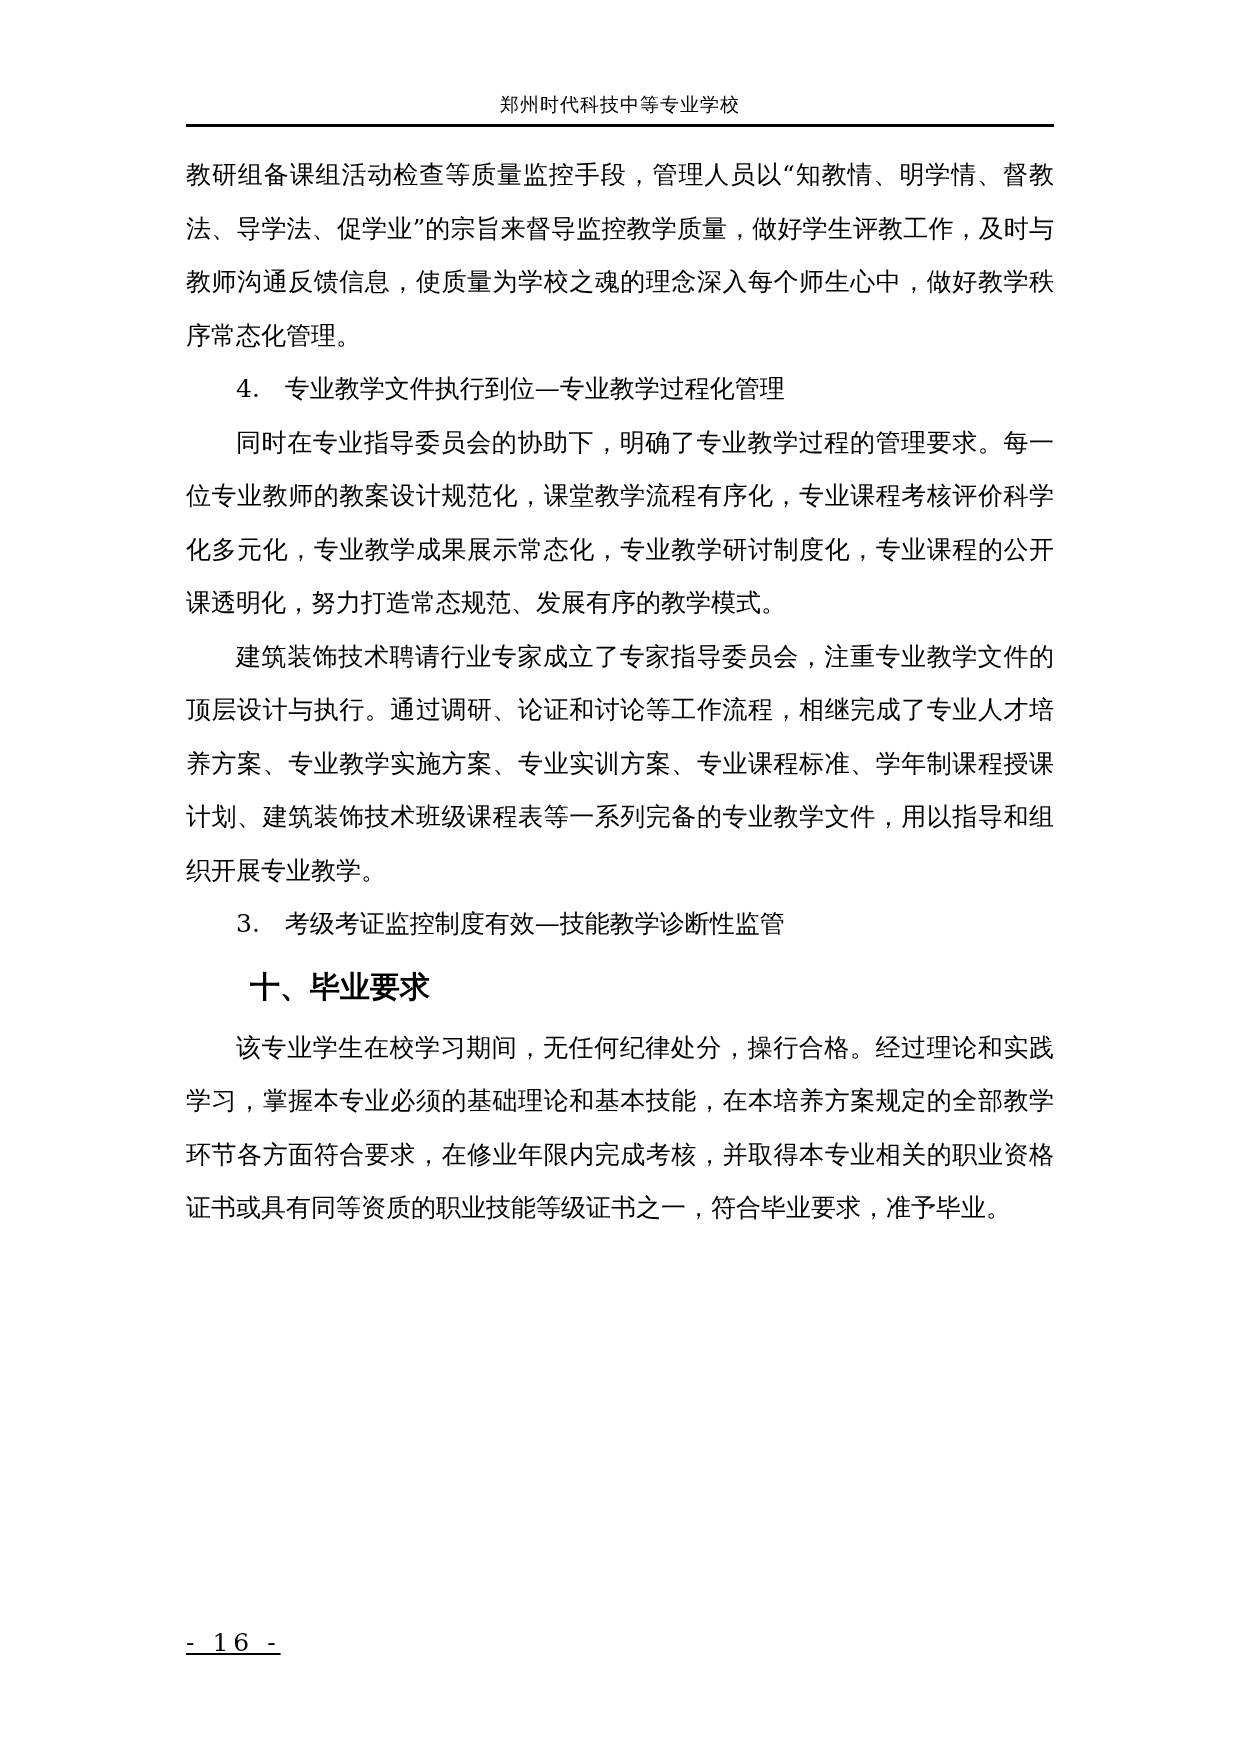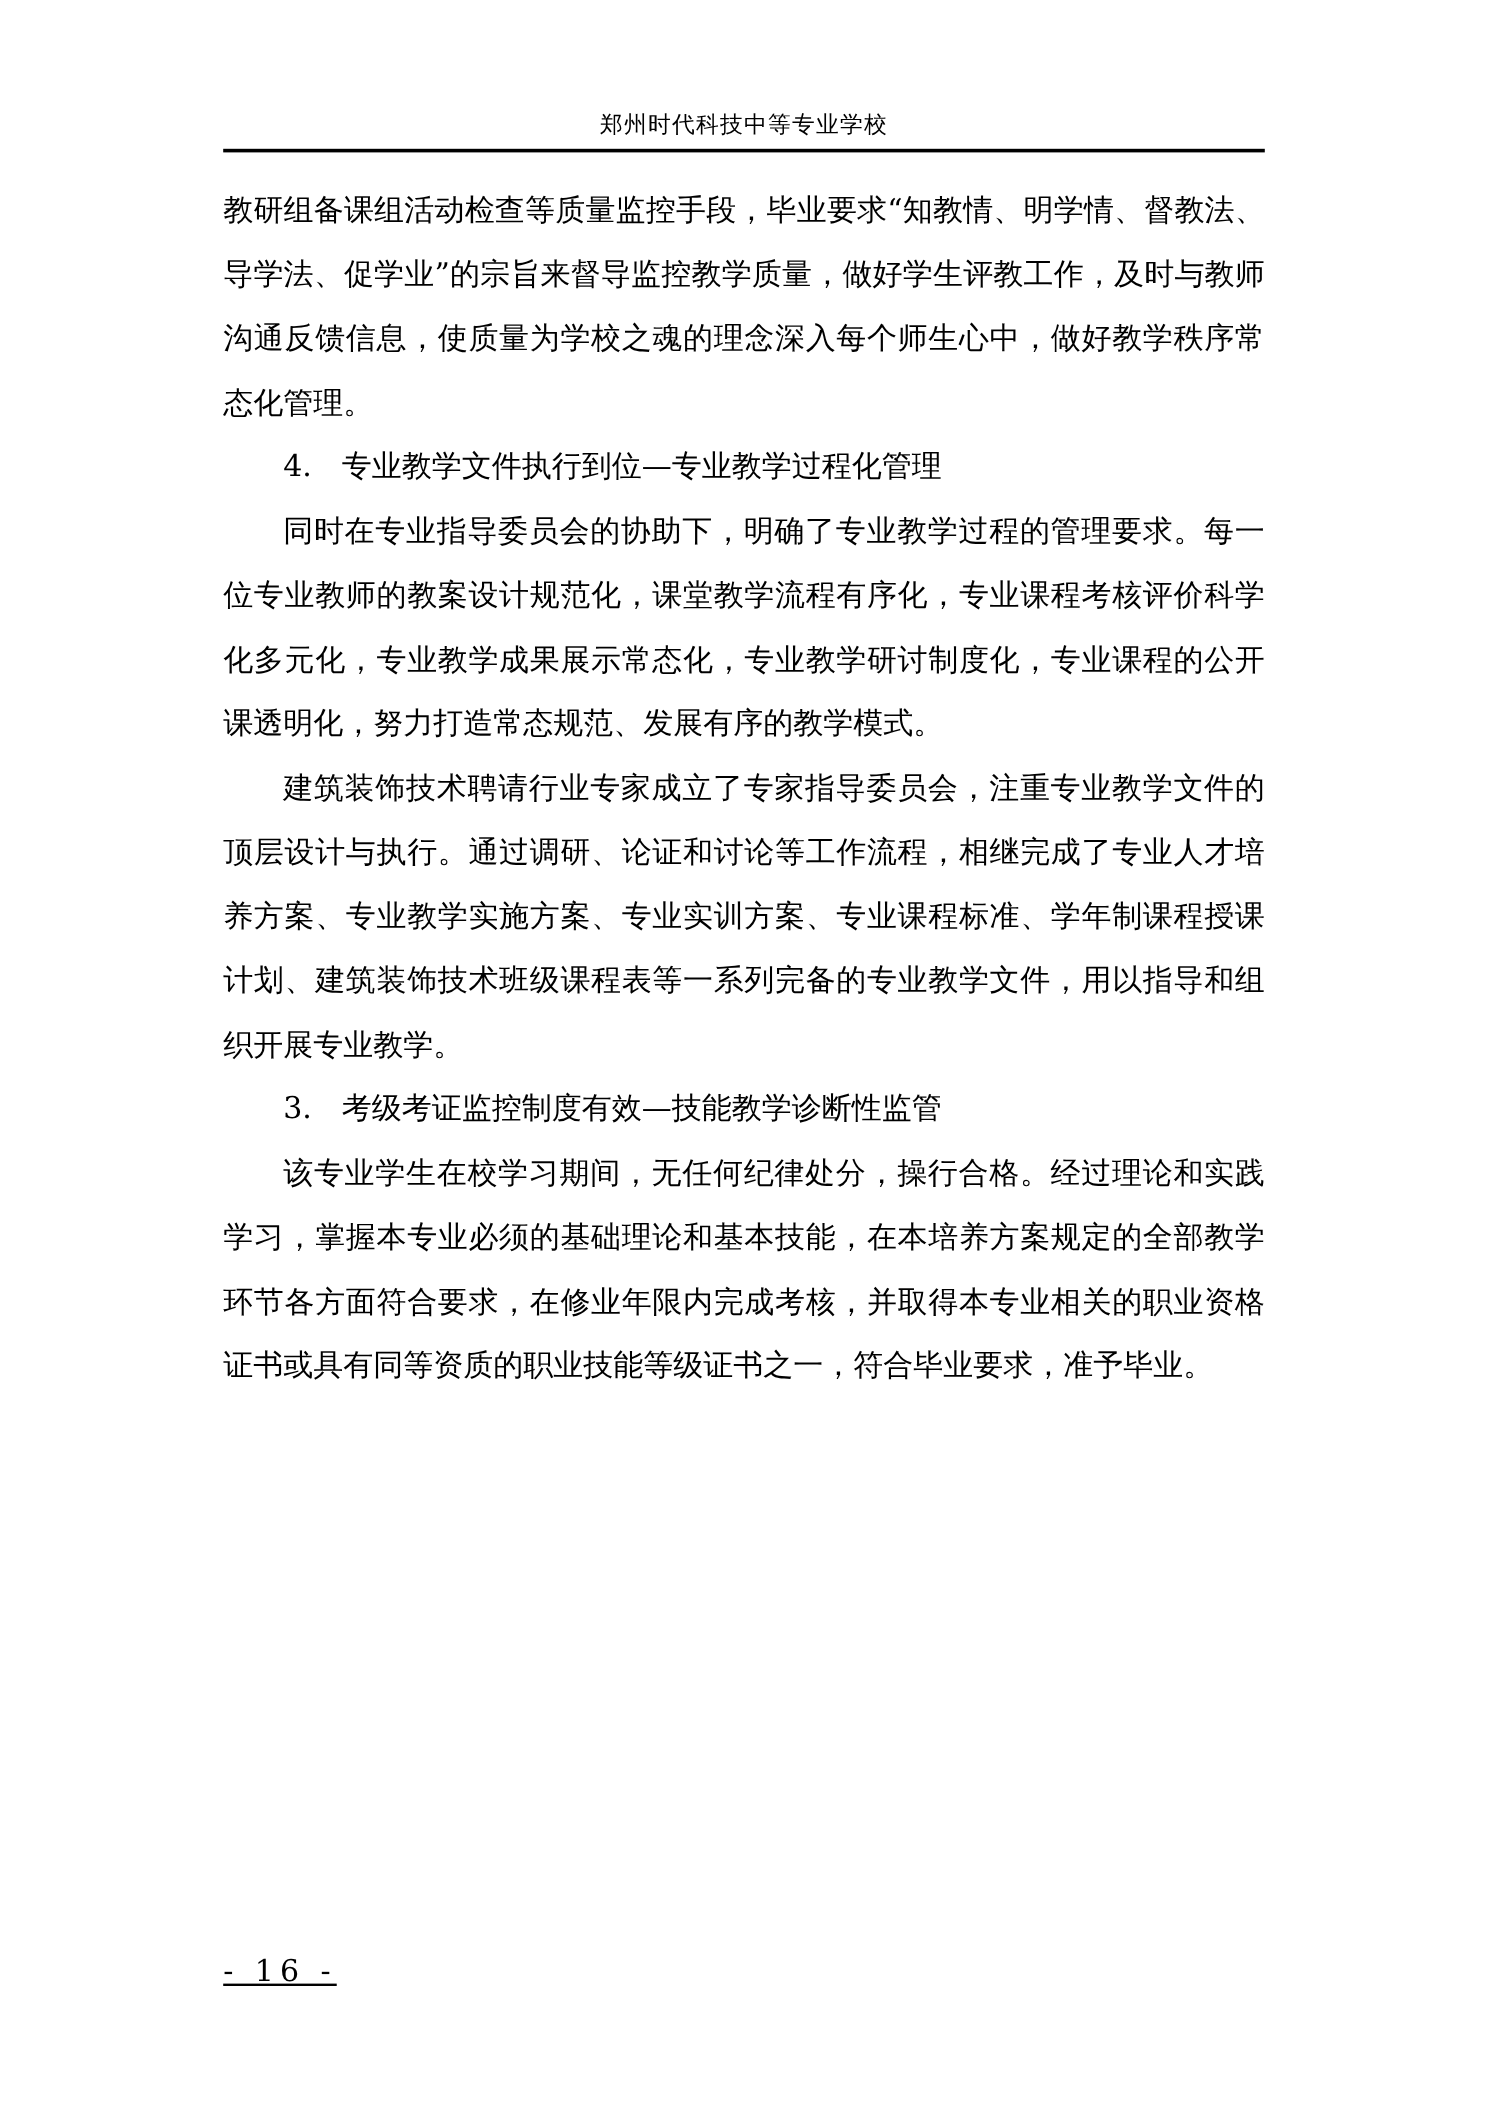--- a/index.html
+++ b/index.html
@@ -77,31 +77,32 @@
 
 <div class="page">
 
   <header class="page-header">
     <div class="header-text">郑州时代科技中等专业学校</div>
     <div class="header-rule"></div>
   </header>
 
   <main class="content">
 
-    <p class="para">教研组备课组活动检查等质量监控手段，毕业要求“知教情、明学情、督教法、导学法、促学业”的宗旨来督导监控教学质量，做好学生评教工作，及时与教师沟通反馈信息，使质量为学校之魂的理念深入每个师生心中，做好教学秩序常态化管理。</p>
+    <p class="para">教研组备课组活动检查等质量监控手段，管理人员以“知教情、明学情、督教法、导学法、促学业”的宗旨来督导监控教学质量，做好学生评教工作，及时与教师沟通反馈信息，使质量为学校之魂的理念深入每个师生心中，做好教学秩序常态化管理。</p>
 
     <p class="para indent">4. 专业教学文件执行到位—专业教学过程化管理</p>
 
     <p class="para indent">同时在专业指导委员会的协助下，明确了专业教学过程的管理要求。每一位专业教师的教案设计规范化，课堂教学流程有序化，专业课程考核评价科学化多元化，专业教学成果展示常态化，专业教学研讨制度化，专业课程的公开课透明化，努力打造常态规范、发展有序的教学模式。</p>
 
     <p class="para indent">建筑装饰技术聘请行业专家成立了专家指导委员会，注重专业教学文件的顶层设计与执行。通过调研、论证和讨论等工作流程，相继完成了专业人才培养方案、专业教学实施方案、专业实训方案、专业课程标准、学年制课程授课计划、建筑装饰技术班级课程表等一系列完备的专业教学文件，用以指导和组织开展专业教学。</p>
 
     <p class="para indent">3. 考级考证监控制度有效—技能教学诊断性监管</p>
 
 
+    <h2 class="section-heading">十、毕业要求</h2>
 
     <p class="para indent">该专业学生在校学习期间，无任何纪律处分，操行合格。经过理论和实践学习，掌握本专业必须的基础理论和基本技能，在本培养方案规定的全部教学环节各方面符合要求，在修业年限内完成考核，并取得本专业相关的职业资格证书或具有同等资质的职业技能等级证书之一，符合毕业要求，准予毕业。</p>
 
   </main>
 
   <footer class="page-footer">
     <div class="page-number">- 16 -</div>
   </footer>
 
 </div>

